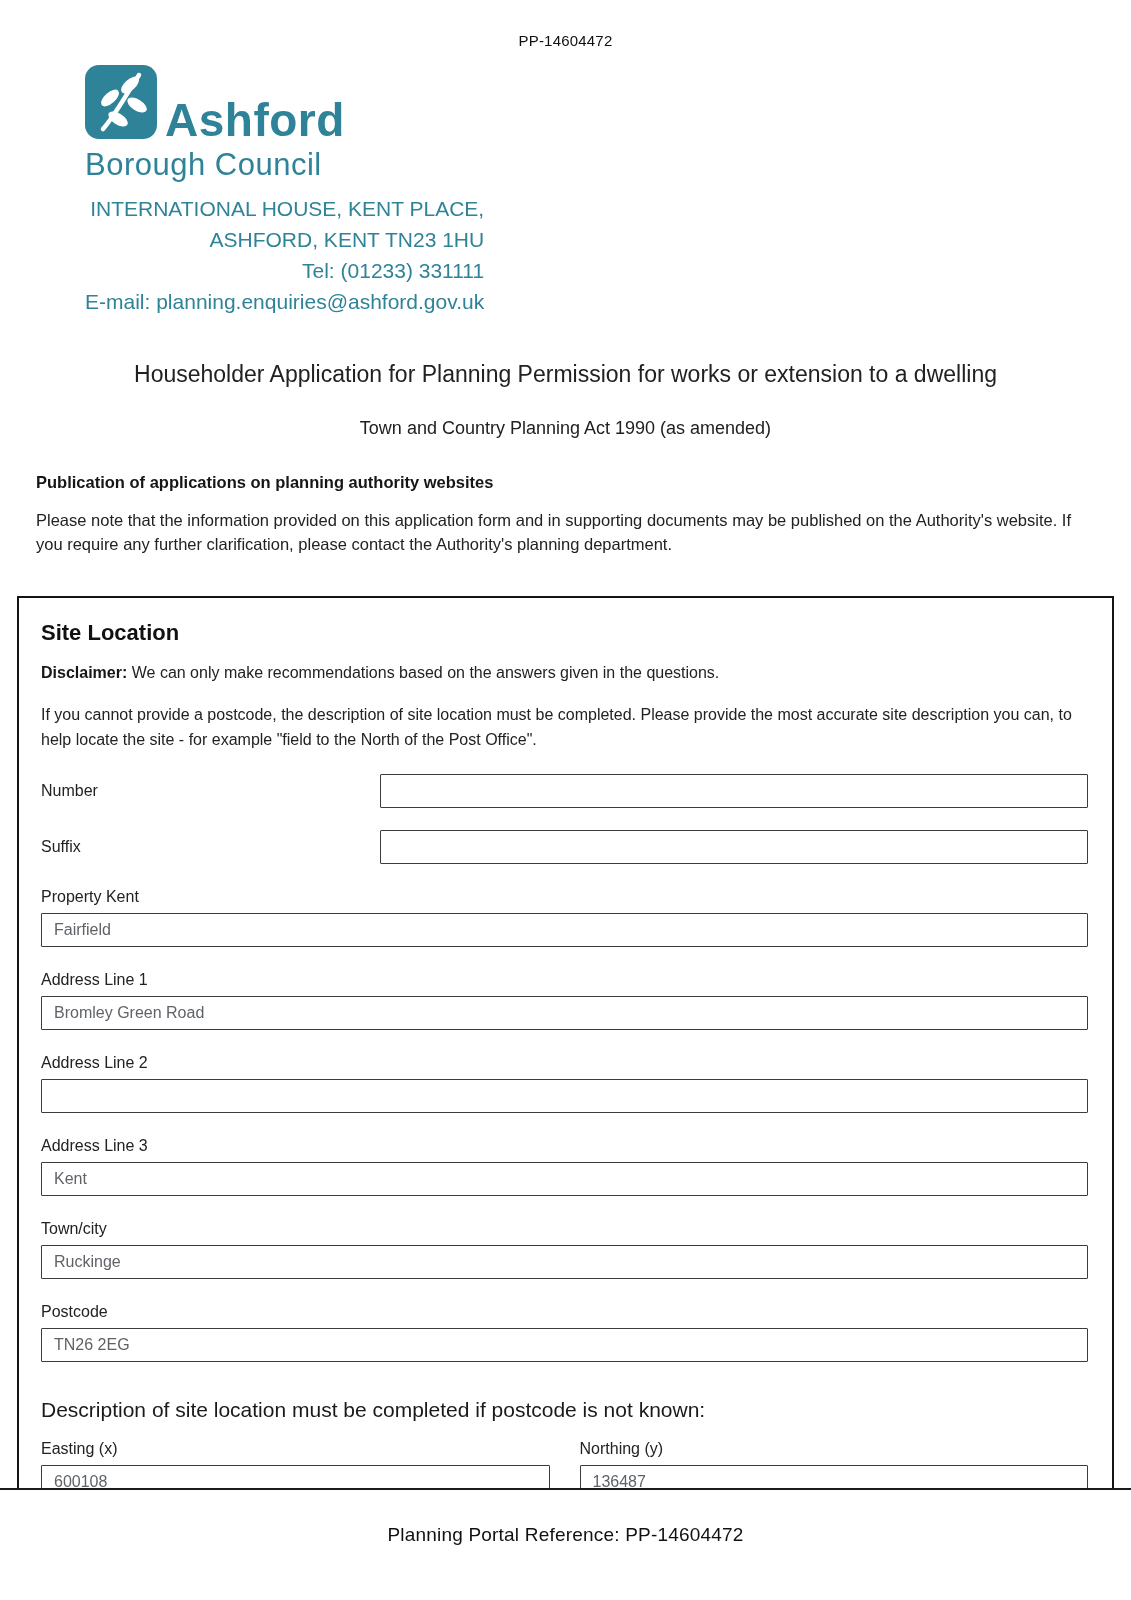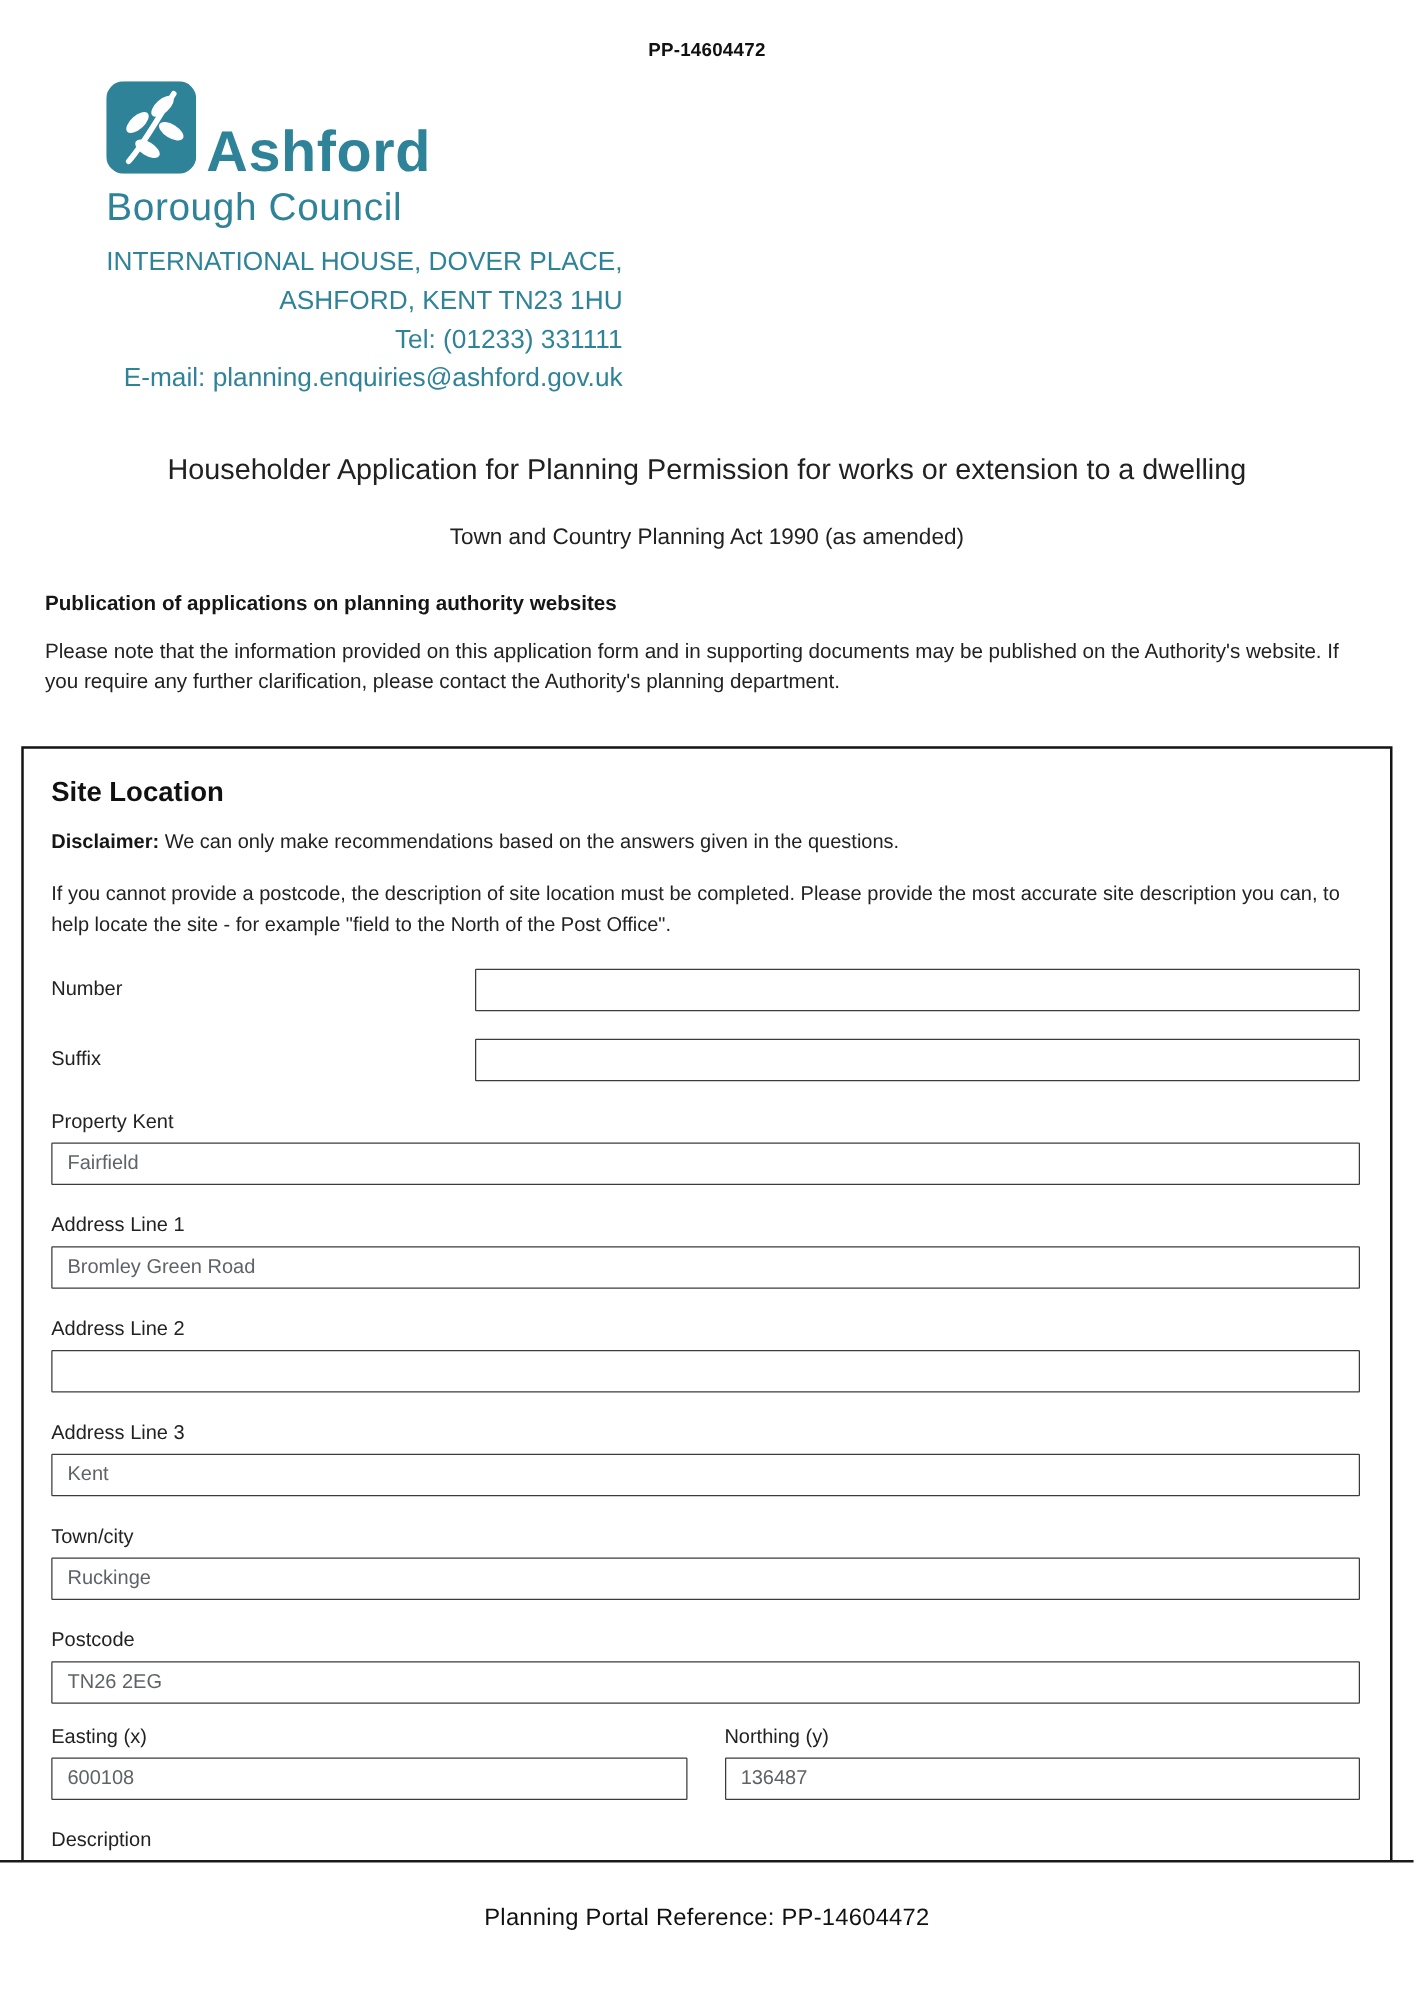--- a/index.html
+++ b/index.html
@@ -7,21 +7,21 @@
   body {
     width:1131px; height:1600px;
     font-family:"Liberation Sans", sans-serif;
     color:#1f1f1f;
     position:relative;
     overflow:hidden;
   }
   .page-clip { height:1488px; overflow:hidden; }
 
   .ref-top {
-    text-align:center; font-weight:bold; font-size:15px;
+    text-align:center; font-weight:normal; font-size:15px;
     padding-top:32px; letter-spacing:0.2px; color:#111;
   }
 
   .header {
     display:flex; justify-content:space-between; align-items:flex-start;
     padding:16px 140px 0 85px;
     flex-direction:column;
   }
   .logo-top { display:flex; align-items:flex-end; gap:8px; }
   .logo-icon { display:block; }
@@ -101,21 +101,21 @@
               <ellipse cx="52" cy="40" rx="11" ry="5.5" transform="rotate(32 52 40)"></ellipse>
               <ellipse cx="33" cy="54" rx="11" ry="5.5" transform="rotate(32 33 54)"></ellipse>
             </g>
           </svg>
         </span>
         <span class="logo-name">Ashford</span>
       </div>
       <div class="logo-sub">Borough Council</div>
     </div>
     <div class="address">
-      <div>INTERNATIONAL HOUSE, DOVER PLACE,</div>
+      <div>INTERNATIONAL HOUSE, KENT PLACE,</div>
       <div>ASHFORD, KENT TN23 1HU</div>
       <div>Tel: (01233) 331111</div>
       <div>E-mail: planning.enquiries@ashford.gov.uk</div>
     </div>
   </div>
 
   <div class="title">Householder Application for Planning Permission for works or extension to a dwelling</div>
   <div class="subtitle">Town and Country Planning Act 1990 (as amended)</div>
 
   <div class="pub-heading">Publication of applications on planning authority websites</div>
@@ -164,20 +164,21 @@
     <div class="field-block">
       <span class="lbl">Town/city</span>
       <input class="fld" type="text" value="Ruckinge" style="">
     </div>
 
     <div class="field-block">
       <span class="lbl">Postcode</span>
       <input class="fld" type="text" value="TN26 2EG" style="">
     </div>
 
+    <div class="desc-heading">Description of site location must be completed if postcode is not known:</div>
 
     <div class="two-col">
       <div class="col">
         <span class="lbl">Easting (x)</span>
         <input class="fld" type="text" value="600108" style="">
       </div>
       <div class="col">
         <span class="lbl">Northing (y)</span>
         <input class="fld" type="text" value="136487" style="">
       </div>

